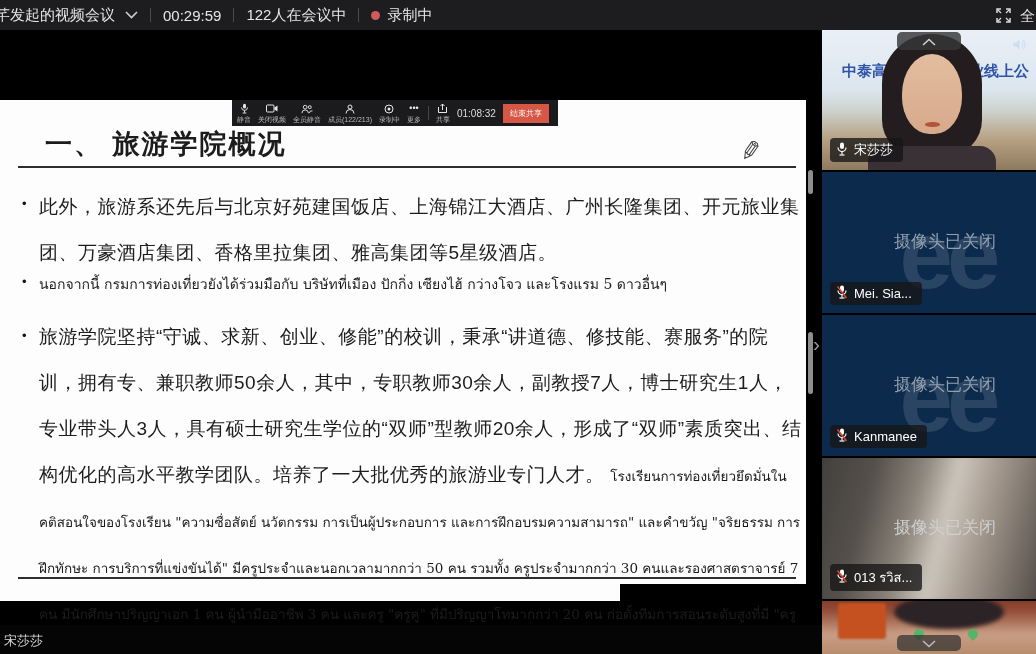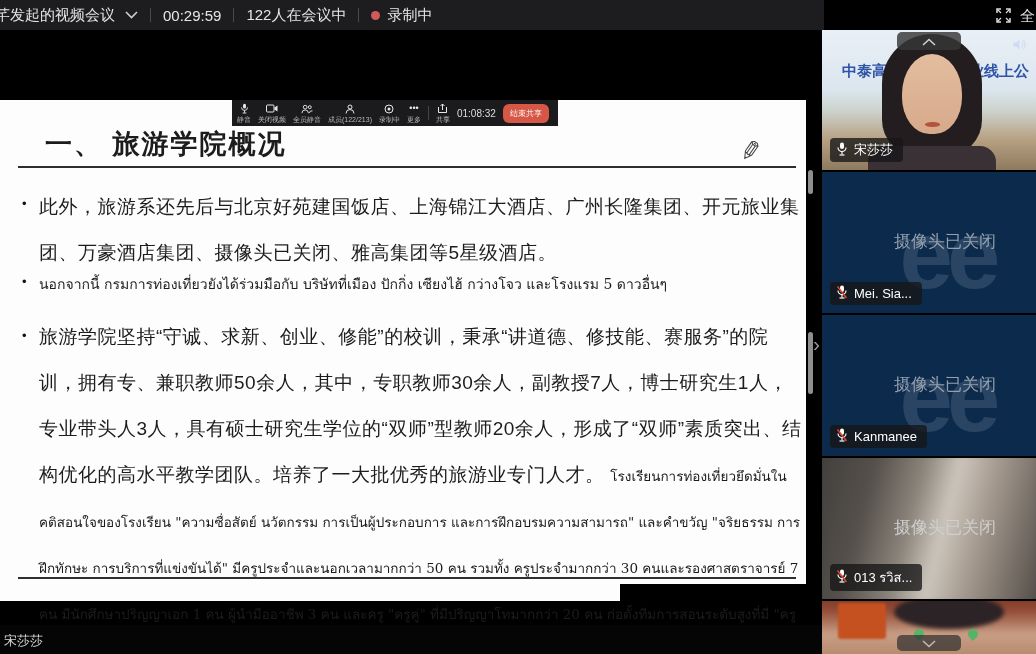--- a/index.html
+++ b/index.html
@@ -3,21 +3,21 @@
 <meta charset="utf-8">
 <style>
   * { margin:0; padding:0; box-sizing:border-box; }
   html,body { background:#000; }
   #app {
     position:relative; width:1036px; height:654px; overflow:hidden;
     background:#000; font-family:"Liberation Sans", sans-serif;
   }
   
   .topbar {
-    position:absolute; left:0; top:0; width:824px; height:30px;
+    position:absolute; left:0; top:0; width:1036px; height:30px;
     background:#1d1d1f; display:flex; align-items:center; color:#e6e6e6;
     font-size:15px; white-space:nowrap;
   }
   .topbar .title { margin-left:-5px; }
   .tb-chev { margin-left:10px; display:inline-flex; }
   .tb-div { width:1px; height:14px; background:#4a4a4a; margin:0 12px; }
   .rec-dot { width:9px; height:9px; border-radius:50%; background:#d05a5a; margin-right:7px; }
   .tb-full { position:absolute; left:996px; top:7px; display:flex; align-items:center; gap:9px; color:#ddd; }
   
   .mainarea { position:absolute; left:0; top:30px; width:822px; height:595px; background:#000; }
@@ -45,21 +45,21 @@
   
   .share-toolbar {
     position:absolute; left:232px; top:0; width:326px; height:26px;
     background:#1b1b1d; display:flex; align-items:center; padding:0 5px; gap:7px;
   }
   .st-item { display:flex; flex-direction:column; align-items:center; justify-content:center; line-height:1; }
   .st-item .ic { height:11px; display:flex; align-items:center; color:#e8e8e8; font-size:9px; }
   .st-item .lb { font-size:7px; color:#b9b9b9; margin-top:2px; white-space:nowrap; }
   .st-div { width:1px; height:14px; background:#454545; }
   .st-time { color:#ddd; font-size:10px; }
-  .st-end { background:#d65745; color:#fff; font-size:8px; padding:4px 7px; border-radius:6px; white-space:nowrap; }
+  .st-end { background:#d65745; color:#fff; font-size:8px; padding:4px 7px; border-radius:0; white-space:nowrap; }
   
   .sb-thumb { position:absolute; width:5px; background:#8f8f8f; border-radius:3px; }
   .sb1 { left:808px; top:170px; height:24px; }
   .sb2 { left:808px; top:332px; height:62px; }
   .next-chev { position:absolute; left:813px; top:332px; color:#9a9a9a; font-size:21px; }
   
   .tile { position:absolute; left:822px; width:214px; overflow:hidden; background:#0c2a4c; }
   .tile1 { top:30px; height:140px; }
   .tile2 { top:172px; height:141px; }
   .tile3 { top:315px; height:141px; }
@@ -145,21 +145,21 @@
     <div class="slide">
 
       <div class="slide-title">
         <span class="t-cn">一、 旅游学院概况</span>
       </div>
       <span class="pencil">✎</span>
       <div class="hr hr1"></div>
 
       <div class="bullet b1">
         <span class="dot">•</span>
-        <p>此外，旅游系还先后与北京好苑建国饭店、上海锦江大酒店、广州长隆集团、开元旅业集团、万豪酒店集团、摄像头已关闭、雅高集团等5星级酒店。</p>
+        <p>此外，旅游系还先后与北京好苑建国饭店、上海锦江大酒店、广州长隆集团、开元旅业集团、万豪酒店集团、香格里拉集团、雅高集团等5星级酒店。</p>
       </div>
 
       <div class="bullet b2">
         <span class="dot">•</span>
         <p>นอกจากนี้ กรมการท่องเที่ยวยังได้ร่วมมือกับ บริษัทที่เมือง ปักกิ่ง เซียงไฮ้ กว่างโจว  และโรงแรม 5 ดาวอื่นๆ</p>
       </div>
 
       <div class="bullet b3">
         <span class="dot">•</span>
         <p><span>旅游学院坚持“守诚、求新、创业、修能”的校训，秉承“讲道德、修技能、赛服务”的院训，拥有专、兼职教师50余人，其中，专职教师30余人，副教授7人，博士研究生1人，专业带头人3人，具有硕士研究生学位的“双师”型教师20余人，形成了“双师”素质突出、结构优化的高水平教学团队。培养了一大批优秀的旅游业专门人才。</span> <span class="th-inline">โรงเรียนการท่องเที่ยวยึดมั่นในคติสอนใจของโรงเรียน "ความซื่อสัตย์ นวัตกรรม การเป็นผู้ประกอบการ และการฝึกอบรมความสามารถ" และคำขวัญ "จริยธรรม การฝึกทักษะ การบริการที่แข่งขันได้" มีครูประจำและนอกเวลามากกว่า 50 คน รวมทั้ง ครูประจำมากกว่า 30 คนและรองศาสตราจารย์ 7 คน มีนักศึกษาปริญญาเอก 1 คน ผู้นำมืออาชีพ 3 คน และครู "ครูคู่" ที่มีปริญญาโทมากกว่า 20 คน ก่อตั้งทีมการสอนระดับสูงที่มี "ครูคู่" ที่โดดเด่น คุณภาพและโครงสร้างที่เหมาะสมที่สุด ผู้เชี่ยวชาญที่โดดเด่นในอุตสาหกรรมการท่องเที่ยวจำนวนมากได้รับการฝึกอบรม</span></p>

